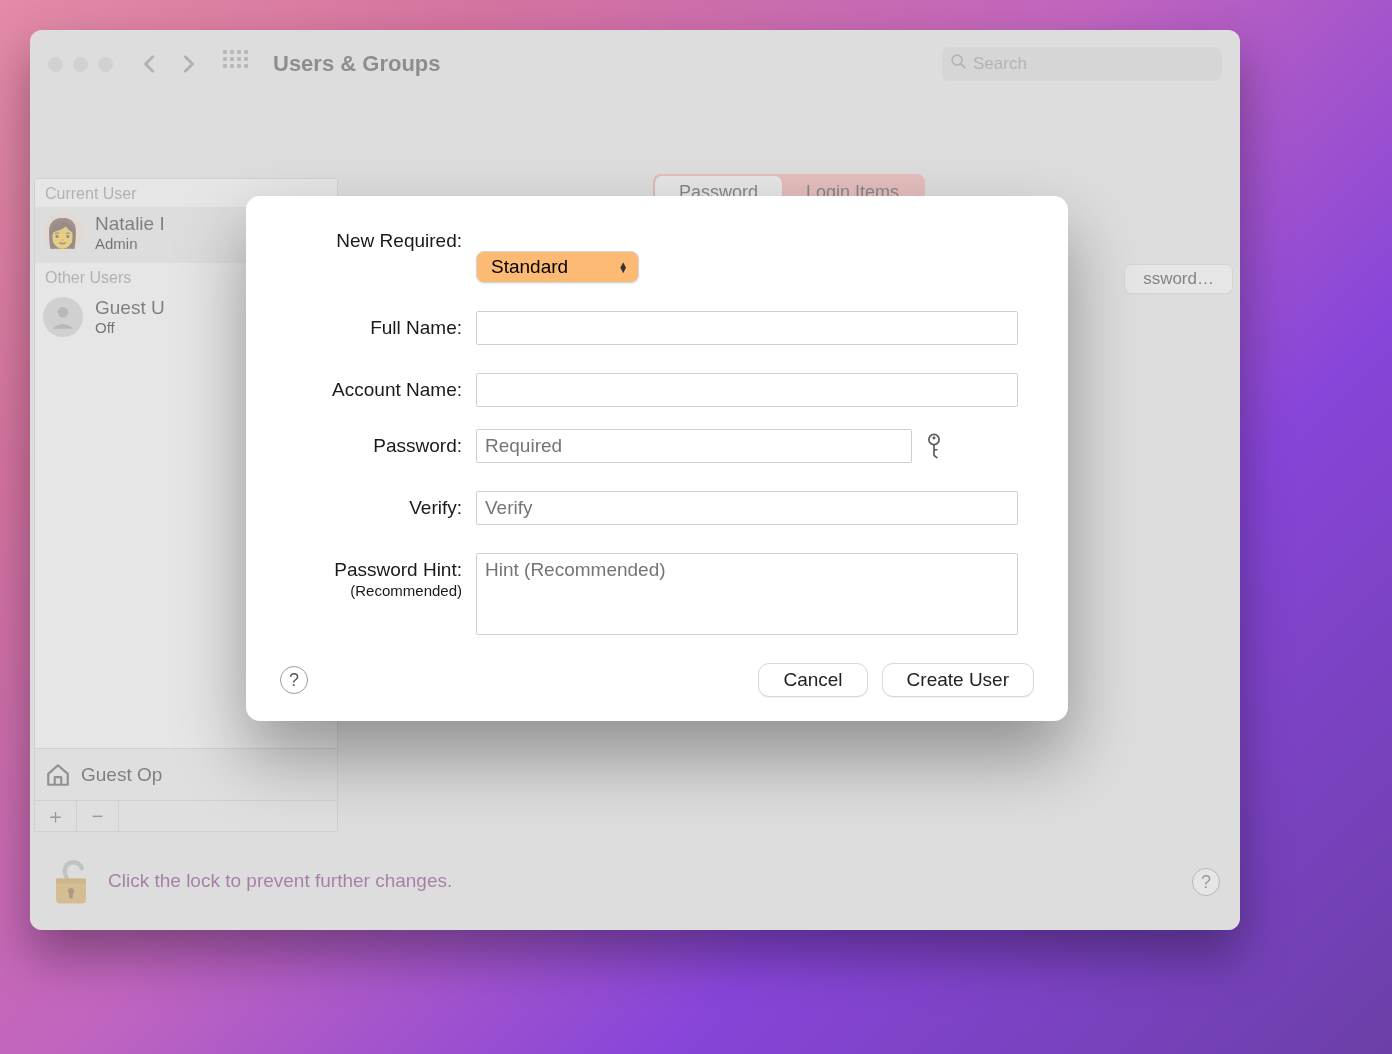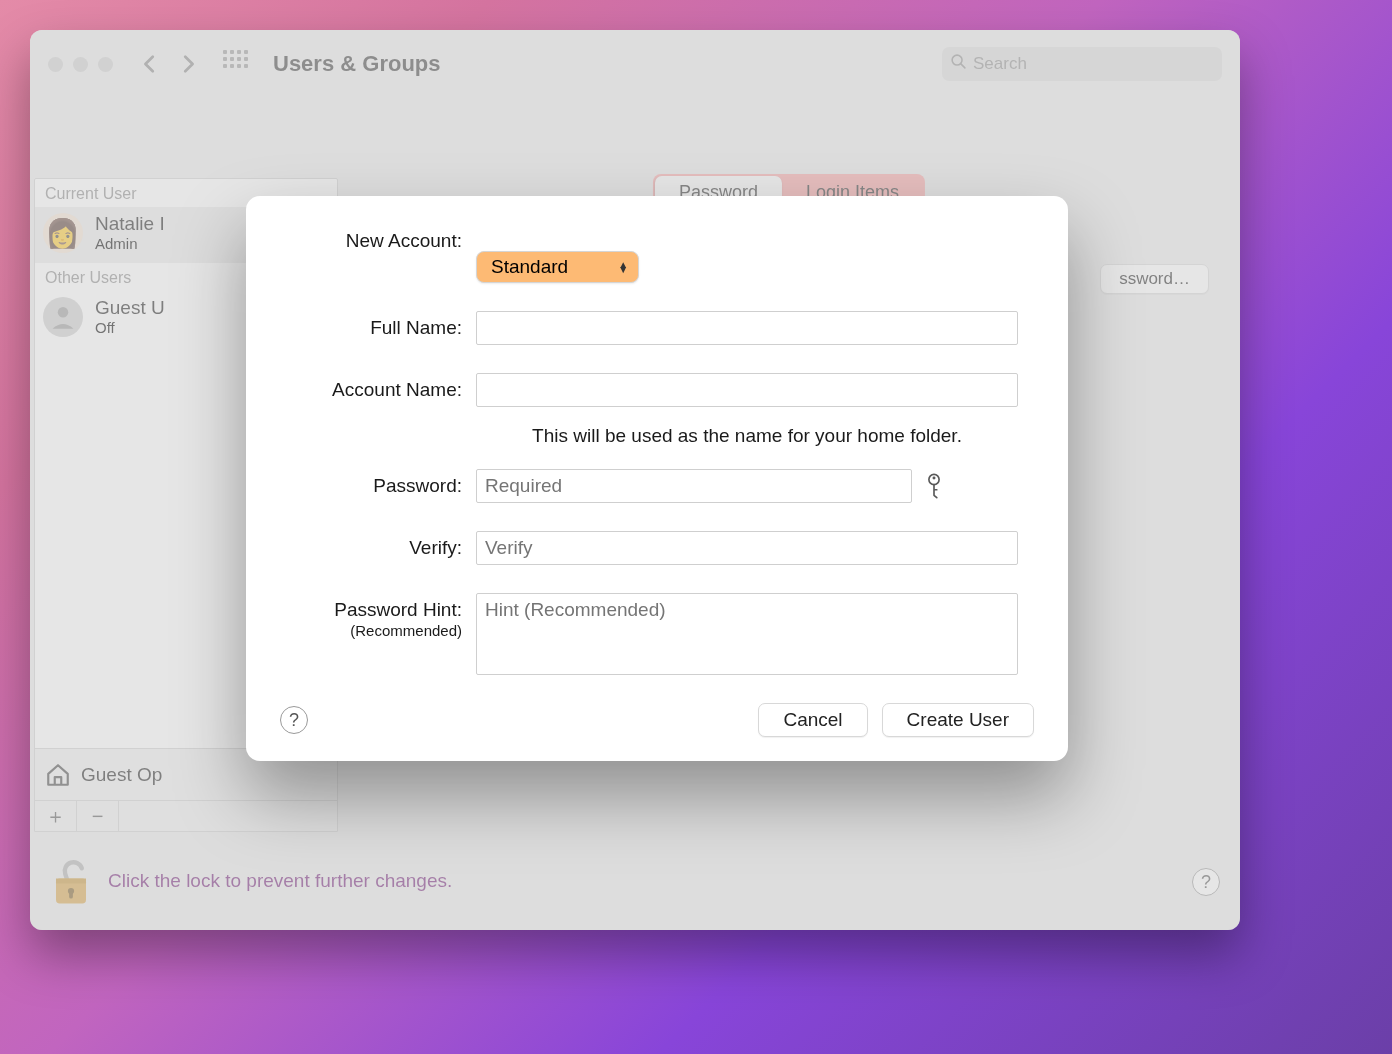--- a/index.html
+++ b/index.html
@@ -142,21 +142,21 @@
       padding:2px;
     }
     .tab {
       padding: 6px 24px;
       font-size:18px; color:#2a2a2a;
     }
     .tab.active { background:#fff; border-radius:7px; box-shadow:0 1px 2px rgba(0,0,0,0.15); }
 
     .change-pw {
       position:absolute;
-      right: 31px;
+      right: 7px;
       top: 166px;
     }
     .mac-btn {
       background:#fff;
       border:1px solid #d8d8d8;
       border-radius:7px;
       padding: 4px 18px;
       font-size:17px;
       color:#222;
       box-shadow: 0 1px 1px rgba(0,0,0,0.06);
@@ -243,21 +243,21 @@
     }
     textarea { height: 82px; resize:none; }
     .hint-text { margin-top:6px; width:542px; text-align:center; font-size:19px; color:#1a1a1a; }
 
     .key-icon { width:20px; height:26px; color:#5a5a5a; }
 
     .modal-actions {
       display:flex; align-items:center; margin-top: 14px;
     }
     .modal-actions .spacer { flex:1; }
-    .modal-actions .mac-btn { padding:5px 24px; font-size:19px; margin-left:14px;}
+    .modal-actions .mac-btn { padding:5px 24px; font-size:19px; margin-left:14px;border-radius:11px;}
   </style>
 </head>
 <body>
 
 <div class="window">
 
   <div class="toolbar">
     <div class="traffic">
       <div class="dot"></div>
       <div class="dot"></div>
@@ -359,21 +359,21 @@
     <div class="footer-text">Click the lock to prevent further changes.</div>
     <div class="help-circle help-br">?</div>
   </div>
 
   <div class="dim"></div>
 </div>
 
 <div class="modal">
 
   <div class="form-row">
-    <div class="form-label">New Account:</div>
+    <div class="form-label">New Required:</div>
     <div class="form-control">
       <div class="select-pill">
         <span>Standard</span>
         <span class="chevrons">
           <span>▲</span>
             <span>▼</span>
         </span>
       </div>
     </div>
   </div>
@@ -382,21 +382,20 @@
     <div class="form-label">Full Name:</div>
     <div class="form-control">
       <input type="text" value="" style="">
     </div>
   </div>
 
   <div class="form-row tight-bottom">
     <div class="form-label">Account Name:</div>
     <div class="form-control" style="flex-direction:column;align-items:flex-start">
       <input type="text" value="" style="">
-      <div class="hint-text">This will be used as the name for your home folder.</div>
     </div>
   </div>
 
   <div class="form-row" style="margin-top:22px">
     <div class="form-label">Password:</div>
     <div class="form-control">
       <input type="password" style="width: 436px;" placeholder="Required">
       <svg class="key-icon" viewBox="0 0 20 28">
         <circle cx="10" cy="7" r="5.5" fill="none" stroke="currentColor" stroke-width="1.8"></circle>
         <circle cx="10" cy="5.5" r="1.6" fill="currentColor"></circle>

